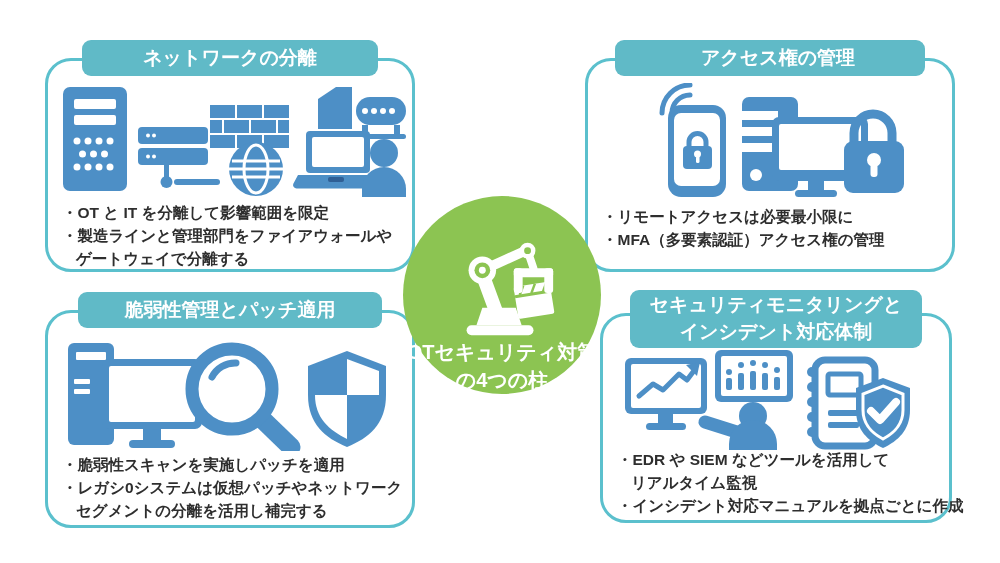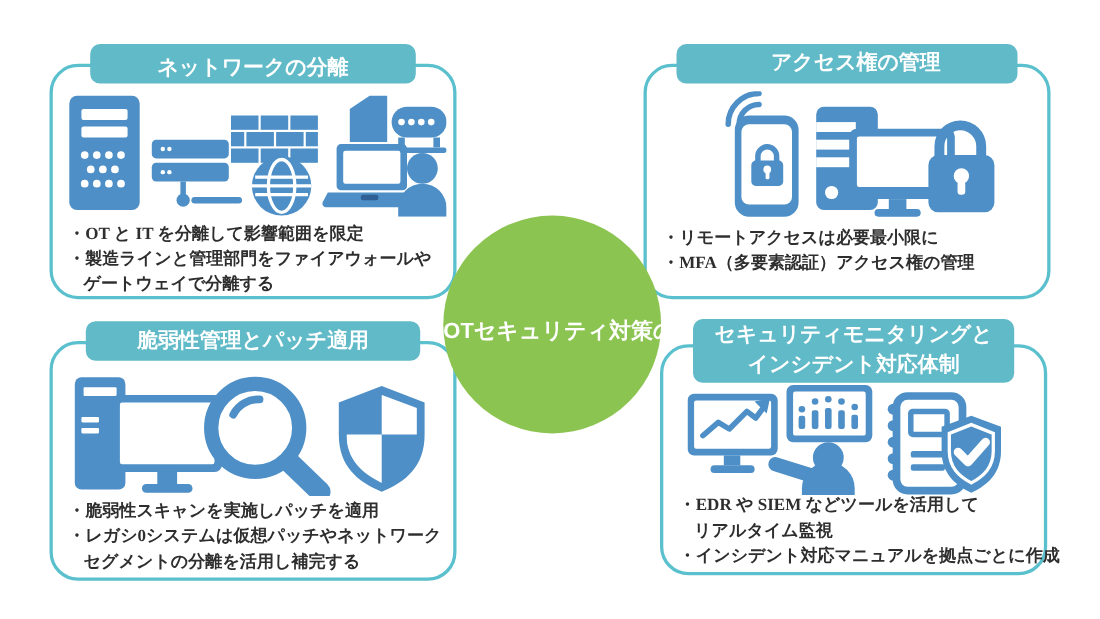--- a/index.html
+++ b/index.html
@@ -6,35 +6,35 @@
   .canvas { position:relative; width:1000px; height:563px; background:#fff; overflow:hidden;
             font-family:"Liberation Sans","DejaVu Sans",sans-serif; }
   .quad { position:absolute; background:#fff; border:3.5px solid var(--border-teal); border-radius:26px; box-sizing:border-box; }
   .band { position:absolute; left:50%; transform:translateX(-50%); background:var(--band-teal); color:#fff;
           border-radius:9px; display:flex; flex-direction:column; align-items:center; justify-content:center;
           font-size:19px; font-weight:bold; line-height:1.4; white-space:nowrap; z-index:3; }
   .band.one { height:36px; top:-21px; }
   .band.two { height:58px; top:-26px; }
   .bullets { position:absolute; left:14px; right:2px; color:var(--text-dark);
              font-size:15.5px; font-weight:600; line-height:23px; }
-  .bullet-line { white-space:nowrap;font-family:Liberation Serif, serif; }
+  .bullet-line { white-space:nowrap; }
   .bullet-line.cont { padding-left:14px; }
   .cluster { position:absolute; color:var(--icon-blue); }
   .center-circle { position:absolute; left:403px; top:196px; width:198px; height:198px; border-radius:50%;
-                   background:var(--center-green); display:flex; flex-direction:row; align-items:center;
-                   padding-top:12px; box-sizing:border-box; z-index:2; }
+                   background:var(--center-green); display:flex; flex-direction:column; align-items:center;
+                   padding-top:12px; box-sizing:border-box; z-index:2;justify-content:flex-end; }
   .center-title { color:#fff; font-weight:bold; font-size:20px; line-height:1.4; text-align:center; white-space:nowrap; }
 </style>
 </head>
 <body>
 
 <div class="canvas">
 
   <div class="quad" style="left:45px; top:58px; width:370px; height:214px;">
-    <div class="band one" style="width:296px;justify-content:flex-end;">
+    <div class="band one" style="width:296px;">
       <span>ネットワークの分離</span>
     </div>
 
     <svg class="cluster" style="left:12px; top:24px;" width="346" height="112" viewBox="0 0 346 112">
       <g fill="currentColor">
         <g>
           <rect x="3" y="2" width="64" height="104" rx="7"></rect>
           <rect fill="#fff" x="14" y="14" width="42" height="10" rx="2"></rect>
           <rect fill="#fff" x="14" y="30" width="42" height="10" rx="2"></rect>
           <g fill="#fff">

